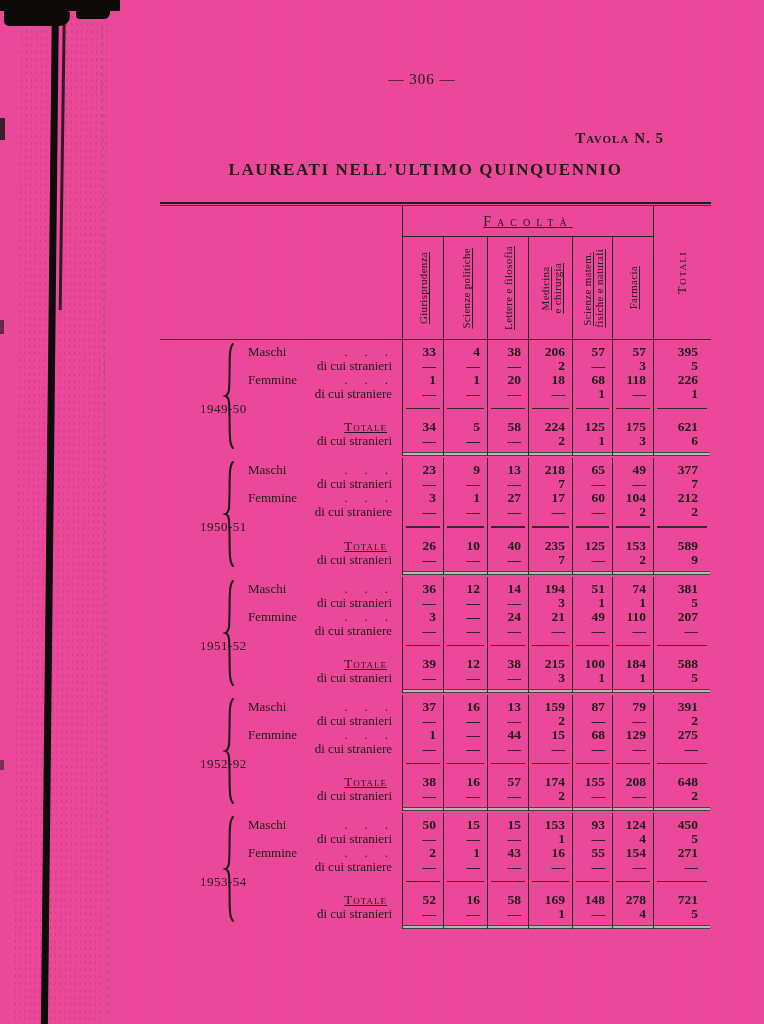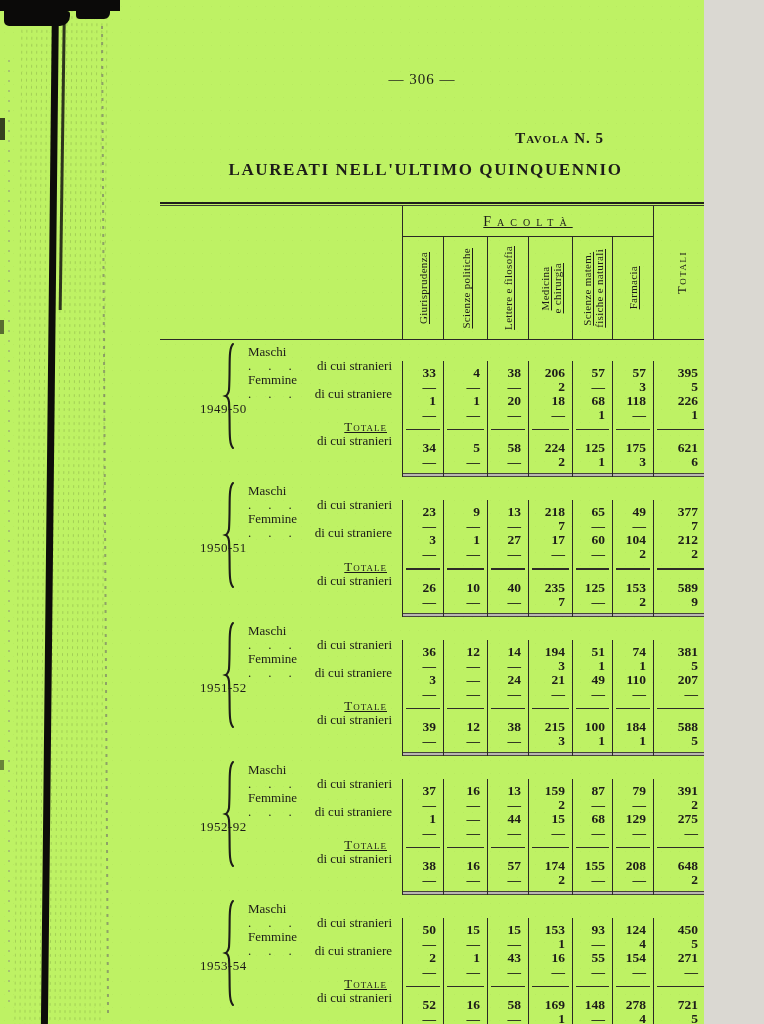--- a/index.html
+++ b/index.html
@@ -1,18 +1,18 @@
 <!DOCTYPE html>
 <html><head>
 <meta charset="utf-8">
 <style>
   * { box-sizing: border-box; margin: 0; padding: 0; }
   html,body { width:764px; height:1024px; }
   body { background:#dad8d2; font-family:"Liberation Serif","DejaVu Serif",serif; }
-  .page { position:relative; width:704px; height:1024px; background:#bef264; overflow:hidden; color:#1d1c19; }
+  .page { position:relative; width:764px; height:1024px; background:#ec4899; overflow:hidden; color:#1d1c19; }
 
   
   .noise { position:absolute; inset:0; background-image:radial-gradient(#0000000e 0.6px, transparent 0.7px); background-size:9px 13px; opacity:.5; pointer-events:none; }
   .noise-left { position:absolute; left:16px; top:0; width:90px; height:1024px; background-image:radial-gradient(#00000055 0.7px, transparent 0.8px); background-size:5px 7px; opacity:.45; transform:rotate(0.4deg); }
   .bar-top { position:absolute; left:0; top:0; width:120px; height:11px; background:#0b0a09; }
   .bar-top2 { position:absolute; left:4px; top:11px; width:66px; height:15px; background:#0b0a09; border-radius:0 3px 10px 5px; }
   .bar-top3 { position:absolute; left:76px; top:11px; width:34px; height:8px; background:#0b0a09; border-radius:0 0 6px 4px; }
   .streak { position:absolute; left:52px; top:0; width:7px; height:1034px; background:#0d0c0a; transform:rotate(0.62deg); transform-origin:50% 0; border-radius:2px; }
   .streak2 { position:absolute; left:63px; top:0; width:3px; height:310px; background:#141310; opacity:.85; transform:rotate(0.8deg); transform-origin:50% 0; }
   .dashline1 { position:absolute; left:101px; top:26px; width:2px; height:990px; background:repeating-linear-gradient(180deg,#6f6d68 0 3px,transparent 3px 8px); opacity:.6; transform:rotate(-0.35deg); transform-origin:50% 0; }
@@ -40,27 +40,27 @@
   .htot { border-left:1.3px solid #2a2925; display:flex; align-items:center; justify-content:center; }
   .vtext { writing-mode:vertical-rl; transform:rotate(180deg); font-size:11px; line-height:12px; text-align:center; letter-spacing:.3px; white-space:nowrap; }
   .htot .vtext { font-variant:small-caps; font-size:12.5px; letter-spacing:1.5px; }
 
   
   .block { display:grid; grid-template-columns:242px 41px 44px 41px 44px 40px 41px 57px; margin-bottom:2px; }
   .lcol { position:relative; }
   .year { position:absolute; left:6px; top:61px; font-size:13px; letter-spacing:.5px;margin-left:34px; }
   .brace { position:absolute; left:62px; top:2px; width:14px; height:108px; }
   .lrows { position:absolute; left:88px; right:10px; top:5px; }
-  .lr { height:14px; line-height:14px; font-size:13px; white-space:nowrap;flex-direction:column; }
+  .lr { height:14px; line-height:14px; font-size:13px; white-space:nowrap; }
   .lr.name { display:flex; justify-content:space-between; }
   .lr.name .dots { letter-spacing:2px; color:#2a2925; padding-right:2px; }
   .lr.ind { text-align:right; }
   .lr.totl { text-align:right; font-variant:small-caps; letter-spacing:1px; padding-right:5px;text-decoration:underline; }
   .lgap { height:19.3px; }
-  .dcol { border-left:1.3px solid #2a2925; padding-top:5px;margin-top:21px; }
+  .dcol { border-left:1.3px solid #2a2925; padding-top:5px; }
   .v { height:14px; line-height:14px; font-size:13.5px; font-weight:700; text-align:right; padding-right:7px; font-family:"Liberation Serif","DejaVu Serif",serif; }
   .totcol .v { padding-right:12px; }
   .sumrule { height:1.3px; background:#2e2c27; margin:7px 3px 11px 3px; }
   .dblrule { margin-top:4px; height:4px; border-top:1.3px solid #46443e; border-bottom:1.3px solid #46443e; background:#b9b7b0; }
 </style>
 </head>
 <body>
 
 <div class="page">
 

